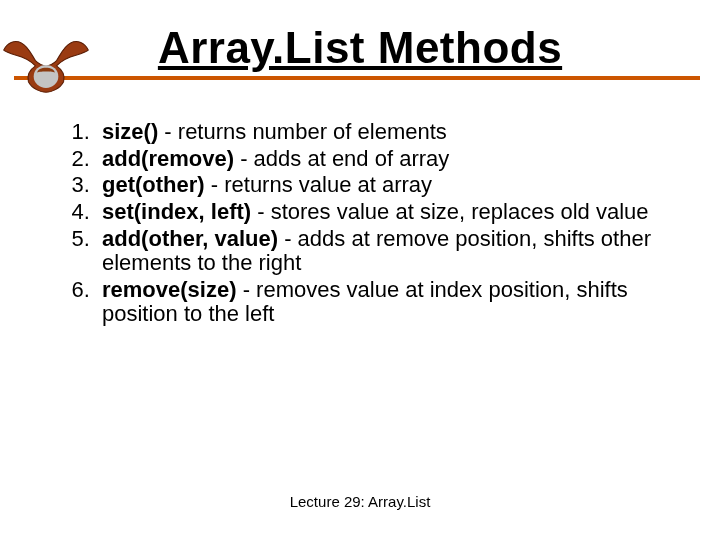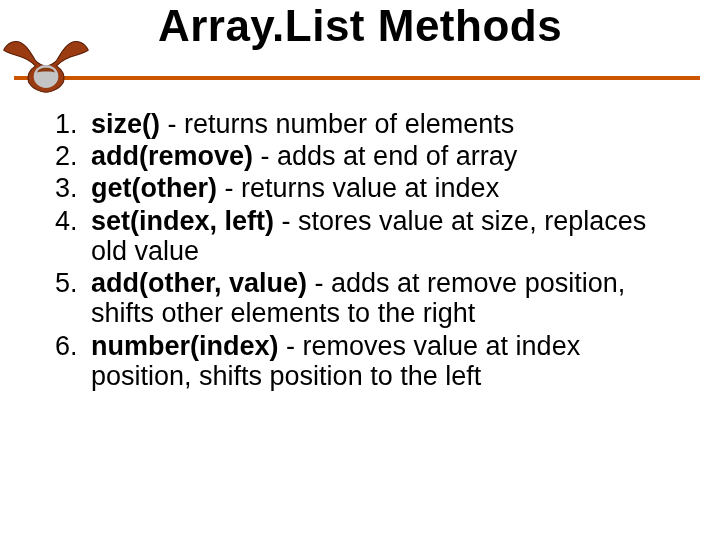--- a/index.html
+++ b/index.html
@@ -20,46 +20,47 @@
   }
   .header-row {
     position: relative;
     height: 86px;
   }
   .title {
     text-align: center;
     font-weight: 700;
     font-size: 44px;
     letter-spacing: 0.5px;
-    padding-top: 1px;
+    padding-top: 23px;
     color: #000;
+    text-decoration: underline;
   }
   .rule {
     position: absolute;
     left: 14px;
     right: 20px;
     top: 76px;
     height: 0;
     border-top: 4px solid #cc5500;
   }
   .logo {
     position: absolute;
     left: 2px;
     top: 34px;
     width: 88px;
     height: 62px;
   }
   .body {
     padding: 22px 34px 0 30px;
   }
   ol.methods {
-    margin: 1px;
+    margin: 12px;
     padding: 0 0 0 54px;
     list-style: decimal;
-    font-size: 27px;
+    font-size: 22px;
     line-height: 1.12;
     font-weight: 400;
   }
   ol.methods li {
     margin: 0 0 2px 0;
     padding-left: 6px;
   }
   ol.methods li::marker {
     font-weight: 400;
   }
@@ -90,21 +91,22 @@
         <ellipse cx="50" cy="48" rx="14" ry="13" fill="#c4c4c4"></ellipse>
         <path d="M40 44 C40 36 60 36 60 44 C60 42 40 42 40 44 Z" fill="#8a3a10"></path>
       </svg>
     </div>
   </div>
 
   <div class="body">
     <ol class="methods">
       <li><span class="sig">size()</span><span> - returns number of elements</span></li>
       <li><span class="sig">add(remove)</span><span> - adds at end of array</span></li>
-      <li><span class="sig">get(other)</span><span> - returns value at index</span></li>
+      <li><span class="sig">get(other)</span><span> - returns value at array</span></li>
       <li><span class="sig">set(index, left)</span><span> - stores value at size, replaces old value</span></li>
       <li><span class="sig">add(other, value)</span><span> - adds at remove position, shifts other elements to the right</span></li>
-      <li><span class="sig">number(index)</span><span> - removes value at index position, shifts position to the left</span></li>
+      <li><span class="sig">remove(size)</span><span> - removes value at index position, shifts position to the left</span></li>
     </ol>
   </div>
 
+  <div class="footer">Lecture 29: Array.List</div>
 
 </div>
 
 </body></html>

